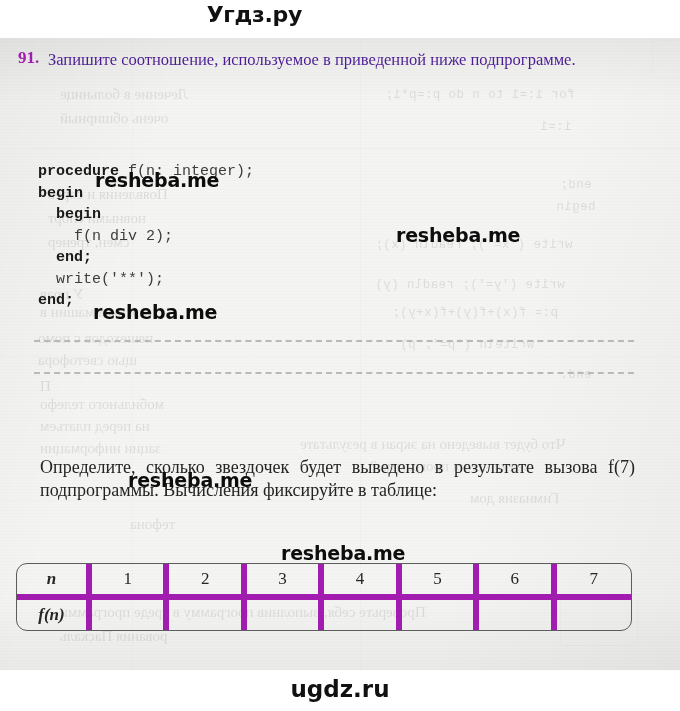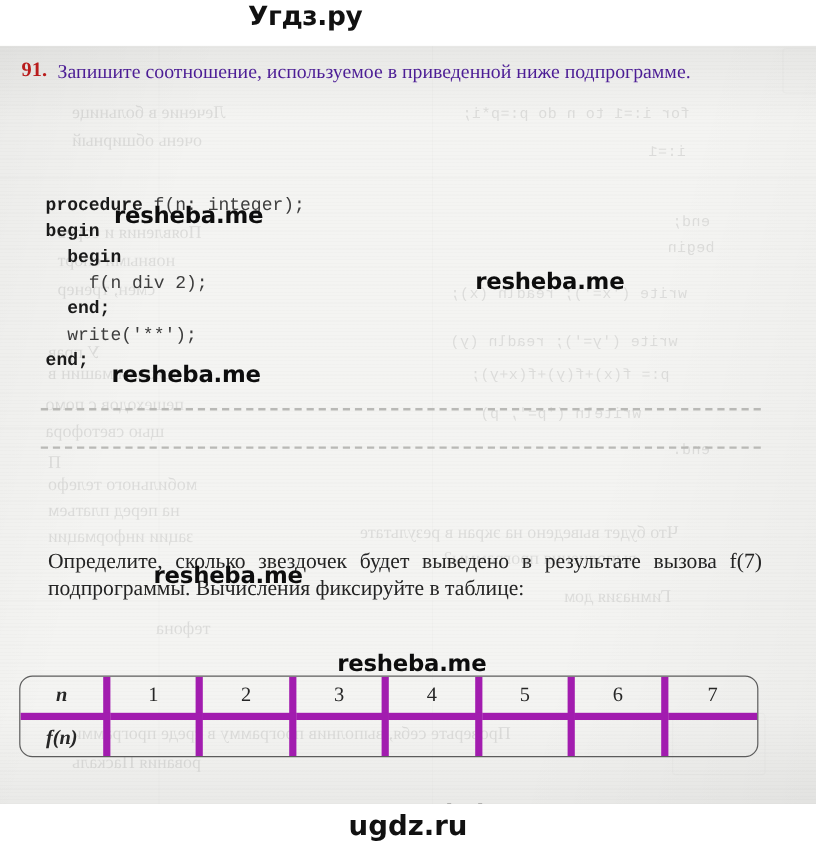--- a/index.html
+++ b/index.html
@@ -66,21 +66,21 @@
 
   
   #content{ position:absolute; inset:0; z-index:10; }
 
   
   #task-block{
     position:absolute; left:18px; top:10px; width:620px;
   }
   #task-number{
     position:absolute; left:0; top:0;
-    font-weight:bold; font-size:17px; color:#b91c1c;
+    font-weight:bold; font-size:17px; color:#a21caf;
   }
   #task-text{
     margin-left:30px;
     font-size:16.5px; line-height:23px; color:#4c1d95;
     text-align:justify;
   }
 
   
   #code-listing{
     position:absolute; left:38px; top:108px;

